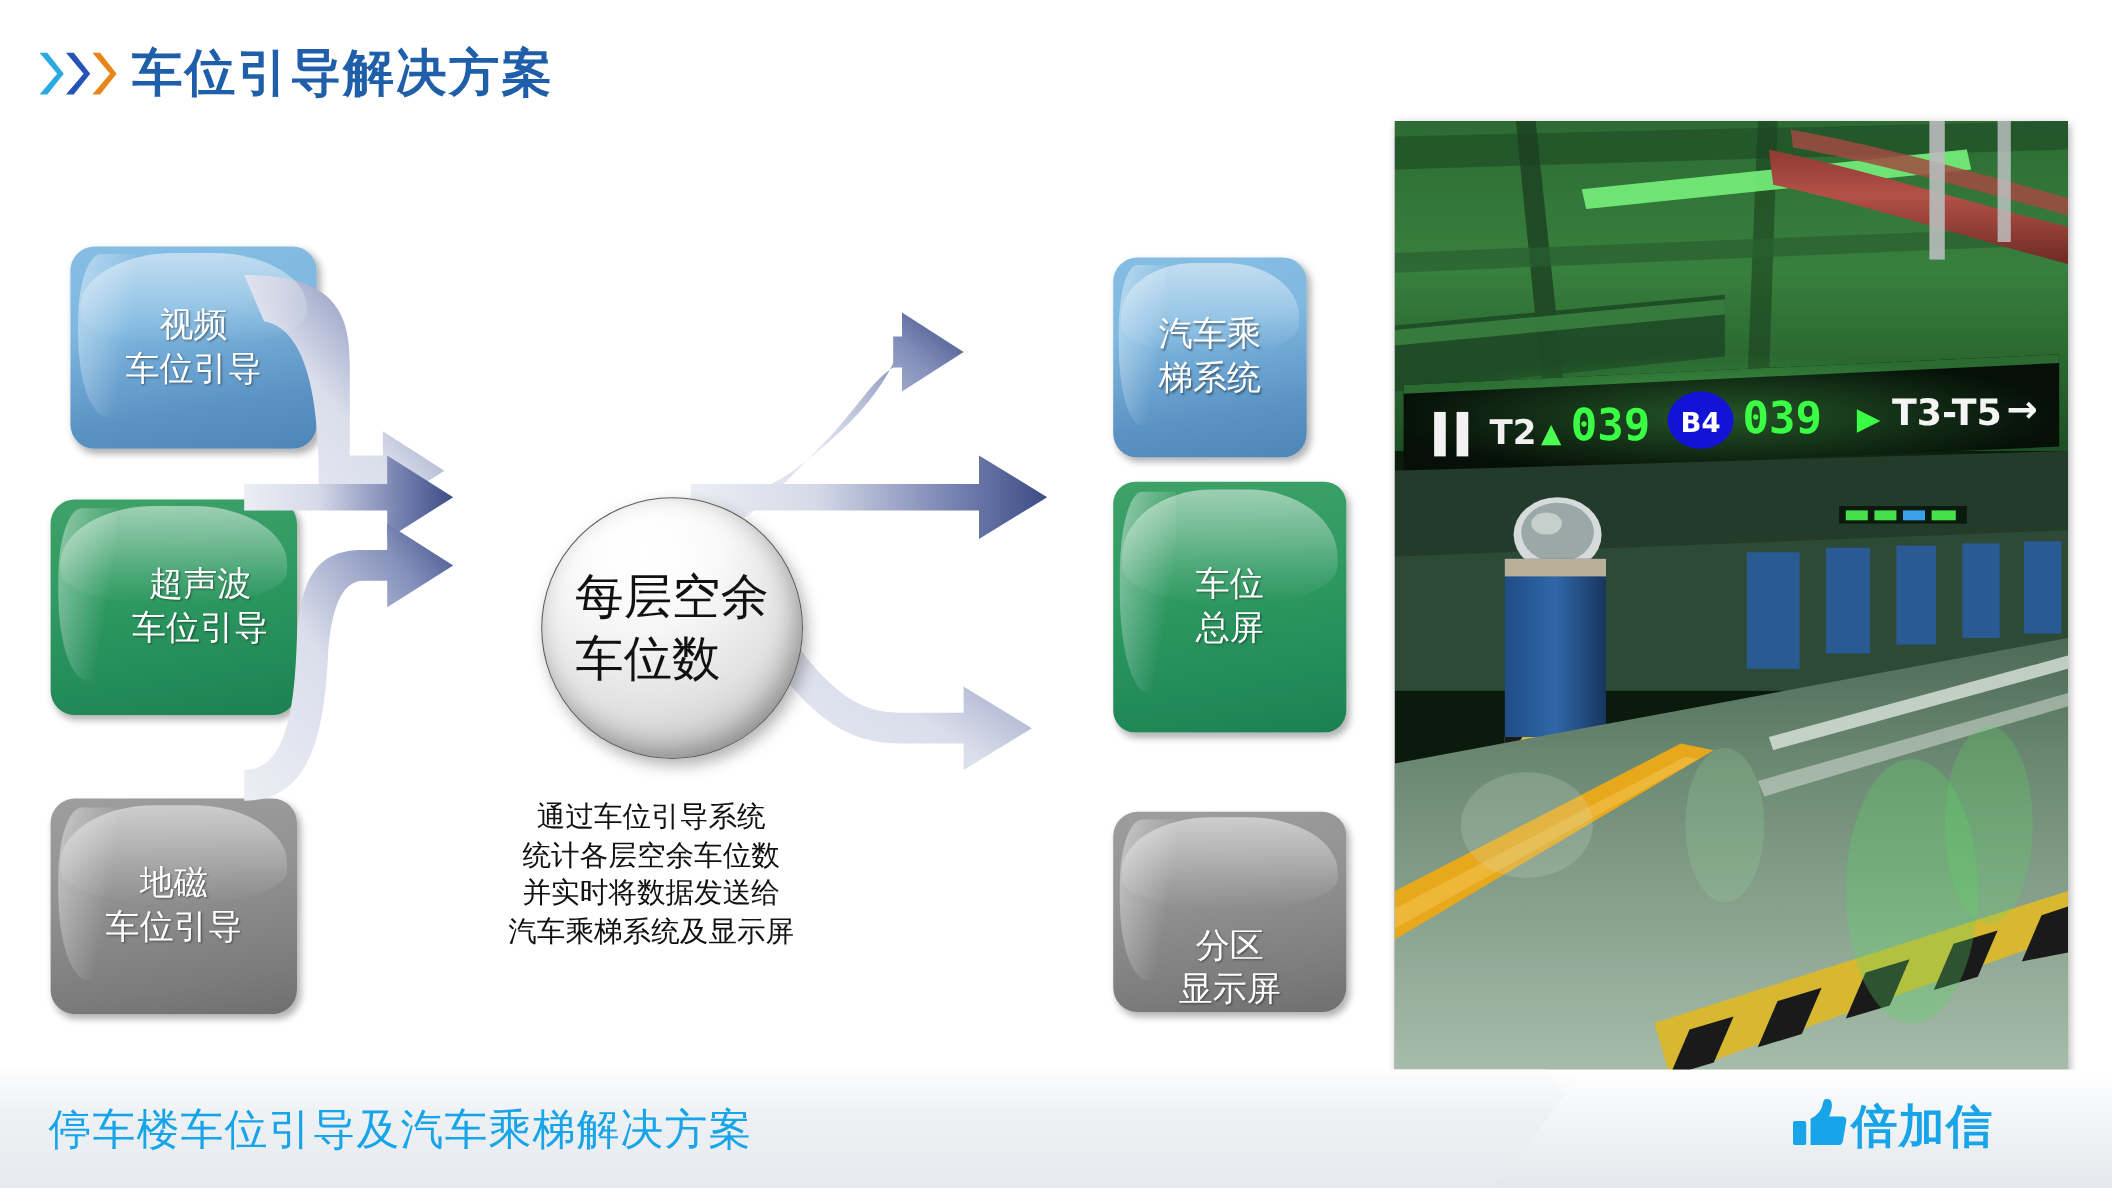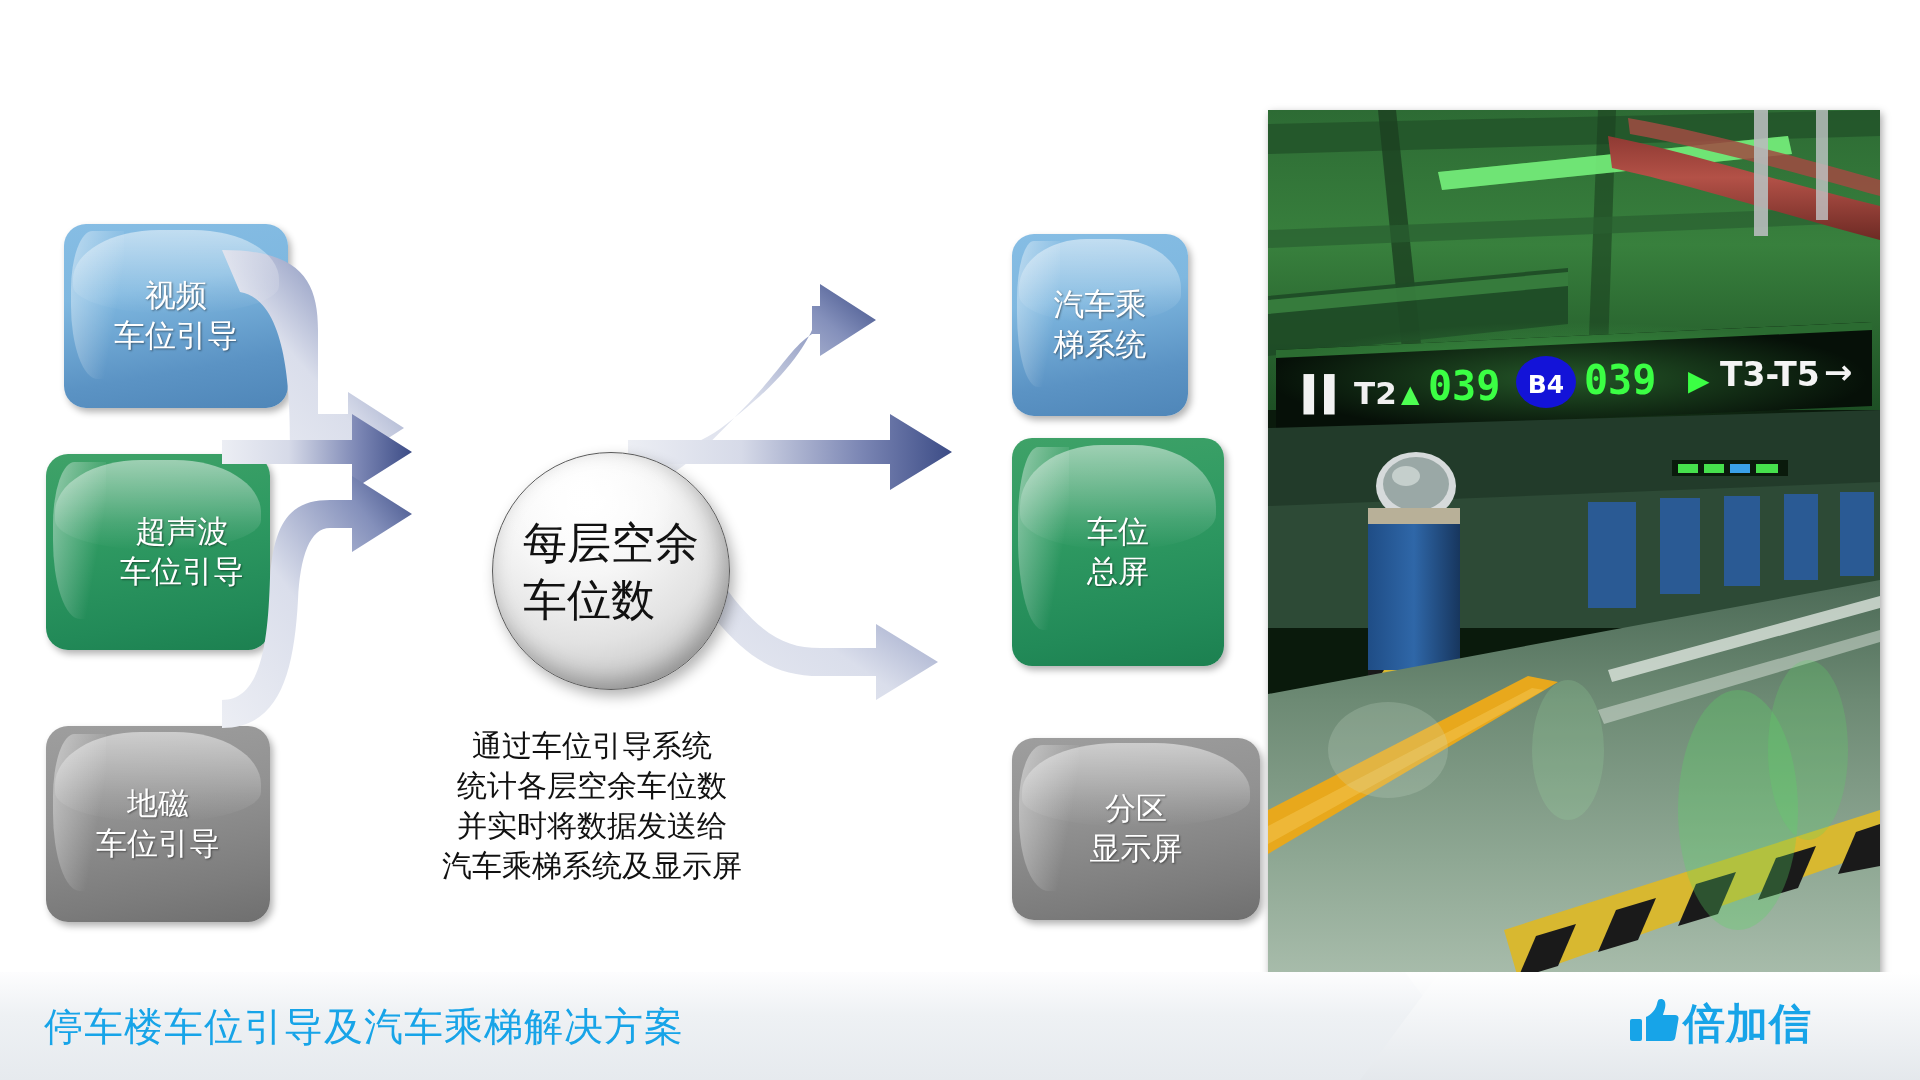--- a/index.html
+++ b/index.html
@@ -41,21 +41,21 @@
     background:
       radial-gradient(ellipse 60% 40% at 40% 22%, rgba(255,255,255,.98) 0%, rgba(255,255,255,0) 62%),
       radial-gradient(ellipse 120% 120% at 38% 18%, #ffffff 0%, #f6f6f6 28%, #e2e2e2 52%, #bdbdbd 76%, #8f8f8f 92%, #5e5e5e 100%);
     box-shadow:inset -6px -8px 22px rgba(0,0,0,.28), 4px 6px 14px rgba(0,0,0,.30);
     border:1px solid #5a5a5a;
     display:flex; align-items:center; justify-content:center; z-index:6; }
   .sphere .slbl { text-align:left; color:#111; font-size:44px; line-height:1.30;
     white-space:pre-line; font-family:"DejaVu Serif","Liberation Serif",serif; }
 
   
-  .desc { position:absolute; text-align:center; color:#111; font-size:30px;
+  .desc { position:absolute; text-align:center; color:#111; font-size:26px;
     line-height:1.33; white-space:pre-line;
     font-family:"DejaVu Serif","Liberation Serif",serif; }
 
   
   .arrows { position:absolute; left:0; top:0; width:1920px; height:1080px; z-index:2; }
 
   
   .photo { position:absolute; overflow:hidden; background:#0a1a0c;
     box-shadow:2px 3px 8px rgba(0,0,0,.35); }
   .photo svg { display:block; }
@@ -75,20 +75,40 @@
     color:#17A4E8; letter-spacing:1px; font-family:"DejaVu Sans","Liberation Sans",sans-serif; }
   .brand { position:absolute; right:108px; top:24px; display:flex; align-items:center; gap:4px; }
   .brand-name { font-size:42px; font-weight:bold; color:#17A4E8; letter-spacing:1px;
     font-family:"DejaVu Sans","Liberation Sans",sans-serif; }
 </style>
 </head>
 <body>
 
 <div id="slide">
 
+  <div class="header">
+    <div class="chev-wrap">
+      <div class="chev" style="left:0">
+        <svg width="24" height="42" viewBox="0 0 24 42">
+            <path d="M2 2 L18 21 L2 40 L9 40 L24 21 L9 2 Z" fill="#29ABE2"></path>
+          </svg>
+      </div>
+      <div class="chev" style="left:24px">
+        <svg width="24" height="42" viewBox="0 0 24 42">
+            <path d="M2 2 L18 21 L2 40 L9 40 L24 21 L9 2 Z" fill="#2353B8"></path>
+          </svg>
+      </div>
+      <div class="chev" style="left:48px">
+        <svg width="24" height="42" viewBox="0 0 24 42">
+            <path d="M2 2 L18 21 L2 40 L9 40 L24 21 L9 2 Z" fill="#E8861A"></path>
+          </svg>
+      </div>
+    </div>
+    <div class="title-cn">车位引导解决方案</div>
+  </div>
 
   <svg class="arrows" viewBox="0 0 1920 1080">
     <defs>
       <linearGradient id="agrad" x1="0" y1="0" x2="1" y2="0">
         <stop offset="0%" stop-color="#eceef4"></stop>
         <stop offset="35%" stop-color="#d6dae8"></stop>
         <stop offset="72%" stop-color="#7b86b4"></stop>
         <stop offset="100%" stop-color="#3C4C86"></stop>
       </linearGradient>
       <linearGradient id="agradV" x1="0" y1="1" x2="1" y2="0">
@@ -199,21 +219,21 @@
 梯系统</span>
   </div>
 
   <div class="gbox bx-green" style="left:1012px; top:438px; width:212px; height:228px;border-radius:20px;">
     <span class="gloss"></span>
     <span class="gloss2"></span>
     <span class="lbl">车位
 总屏</span>
   </div>
 
-  <div class="gbox bx-gray" style="left:1012px; top:700px; width:248px; height:182px;">
+  <div class="gbox bx-gray" style="left:1012px; top:700px; width:212px; height:182px;align-items:flex-end;">
     <span class="gloss"></span>
     <span class="gloss2"></span>
     <span class="lbl">分区
 显示屏</span>
   </div>
 
   <div class="photo" style="left:1268px; top:110px; width:612px; height:872px;">
     <svg width="612" height="872" viewBox="0 0 612 872">
       <defs>
         <linearGradient id="ceil" x1="0" y1="0" x2="0" y2="1">

